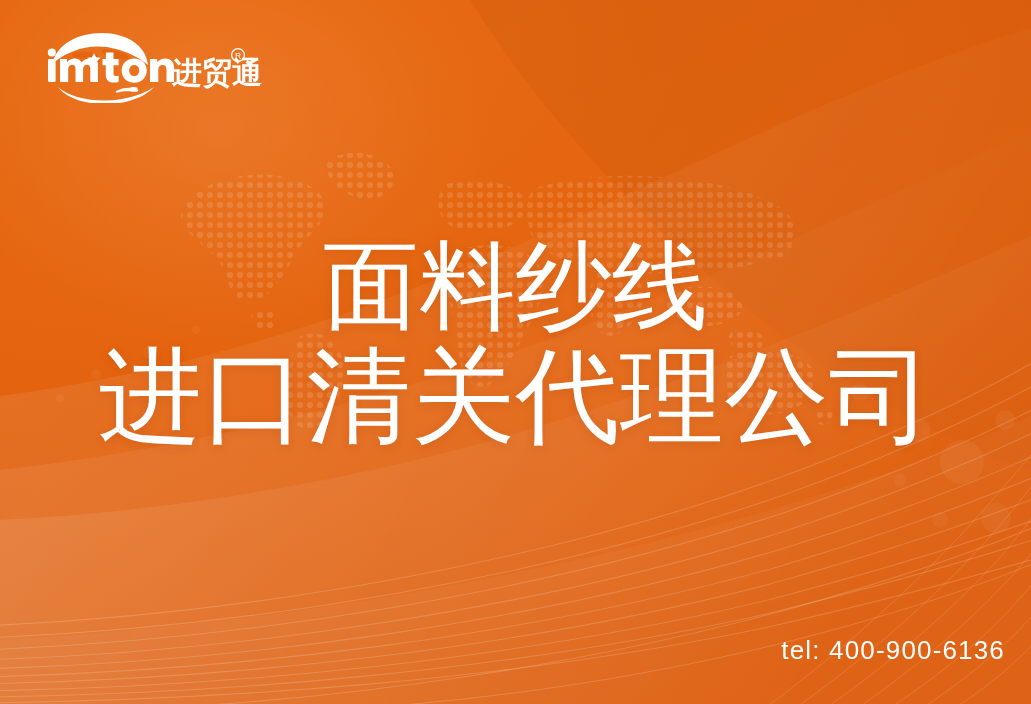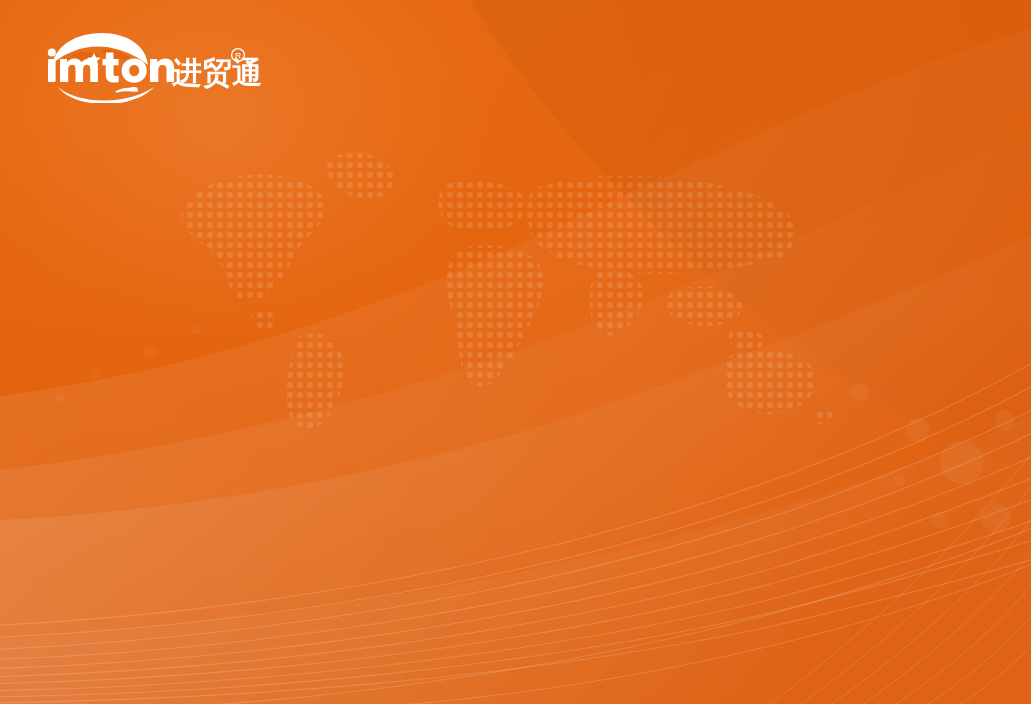--- a/index.html
+++ b/index.html
@@ -308,15 +308,20 @@
 
       <g>
         <circle cx="196" cy="24" r="6.4" fill="none" stroke="#ffffff" stroke-width="1.3"></circle>
         <text x="196" y="27.6" text-anchor="middle" font-size="8.6" font-family="Liberation Sans, sans-serif" fill="#ffffff">R</text>
       </g>
 
       <text x="130" y="52" font-size="30" font-weight="bold" fill="#ffffff" font-family="Liberation Sans, sans-serif">进贸通</text>
     </svg>
   </div>
 
-
+  <div class="headline">
+    <span class="line1">面料纱线</span>
+    <span class="line2">进口清关代理公司</span>
+  </div>
+
+  <div class="tel">tel: 400-900-6136</div>
 
 </div>
 
 </body></html>

